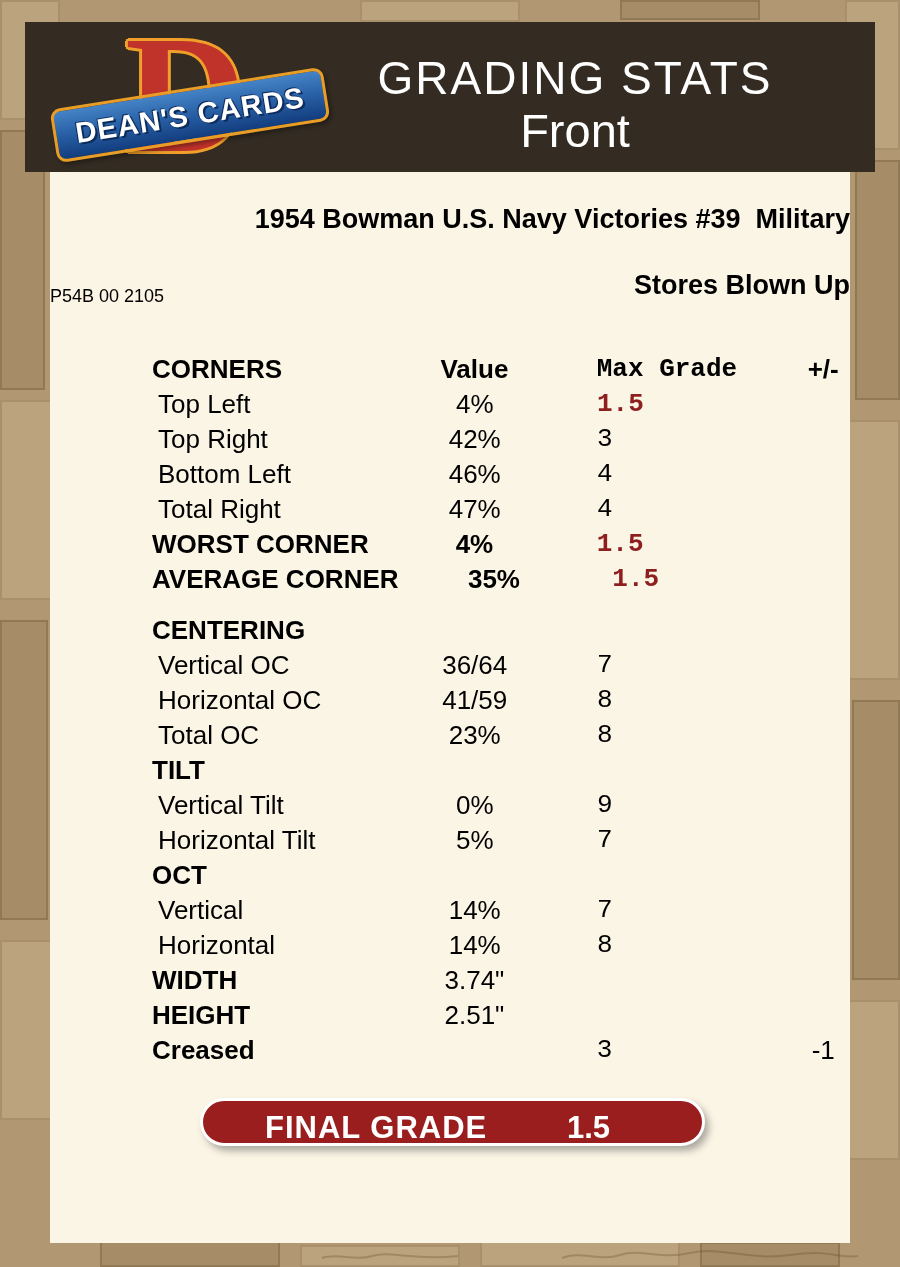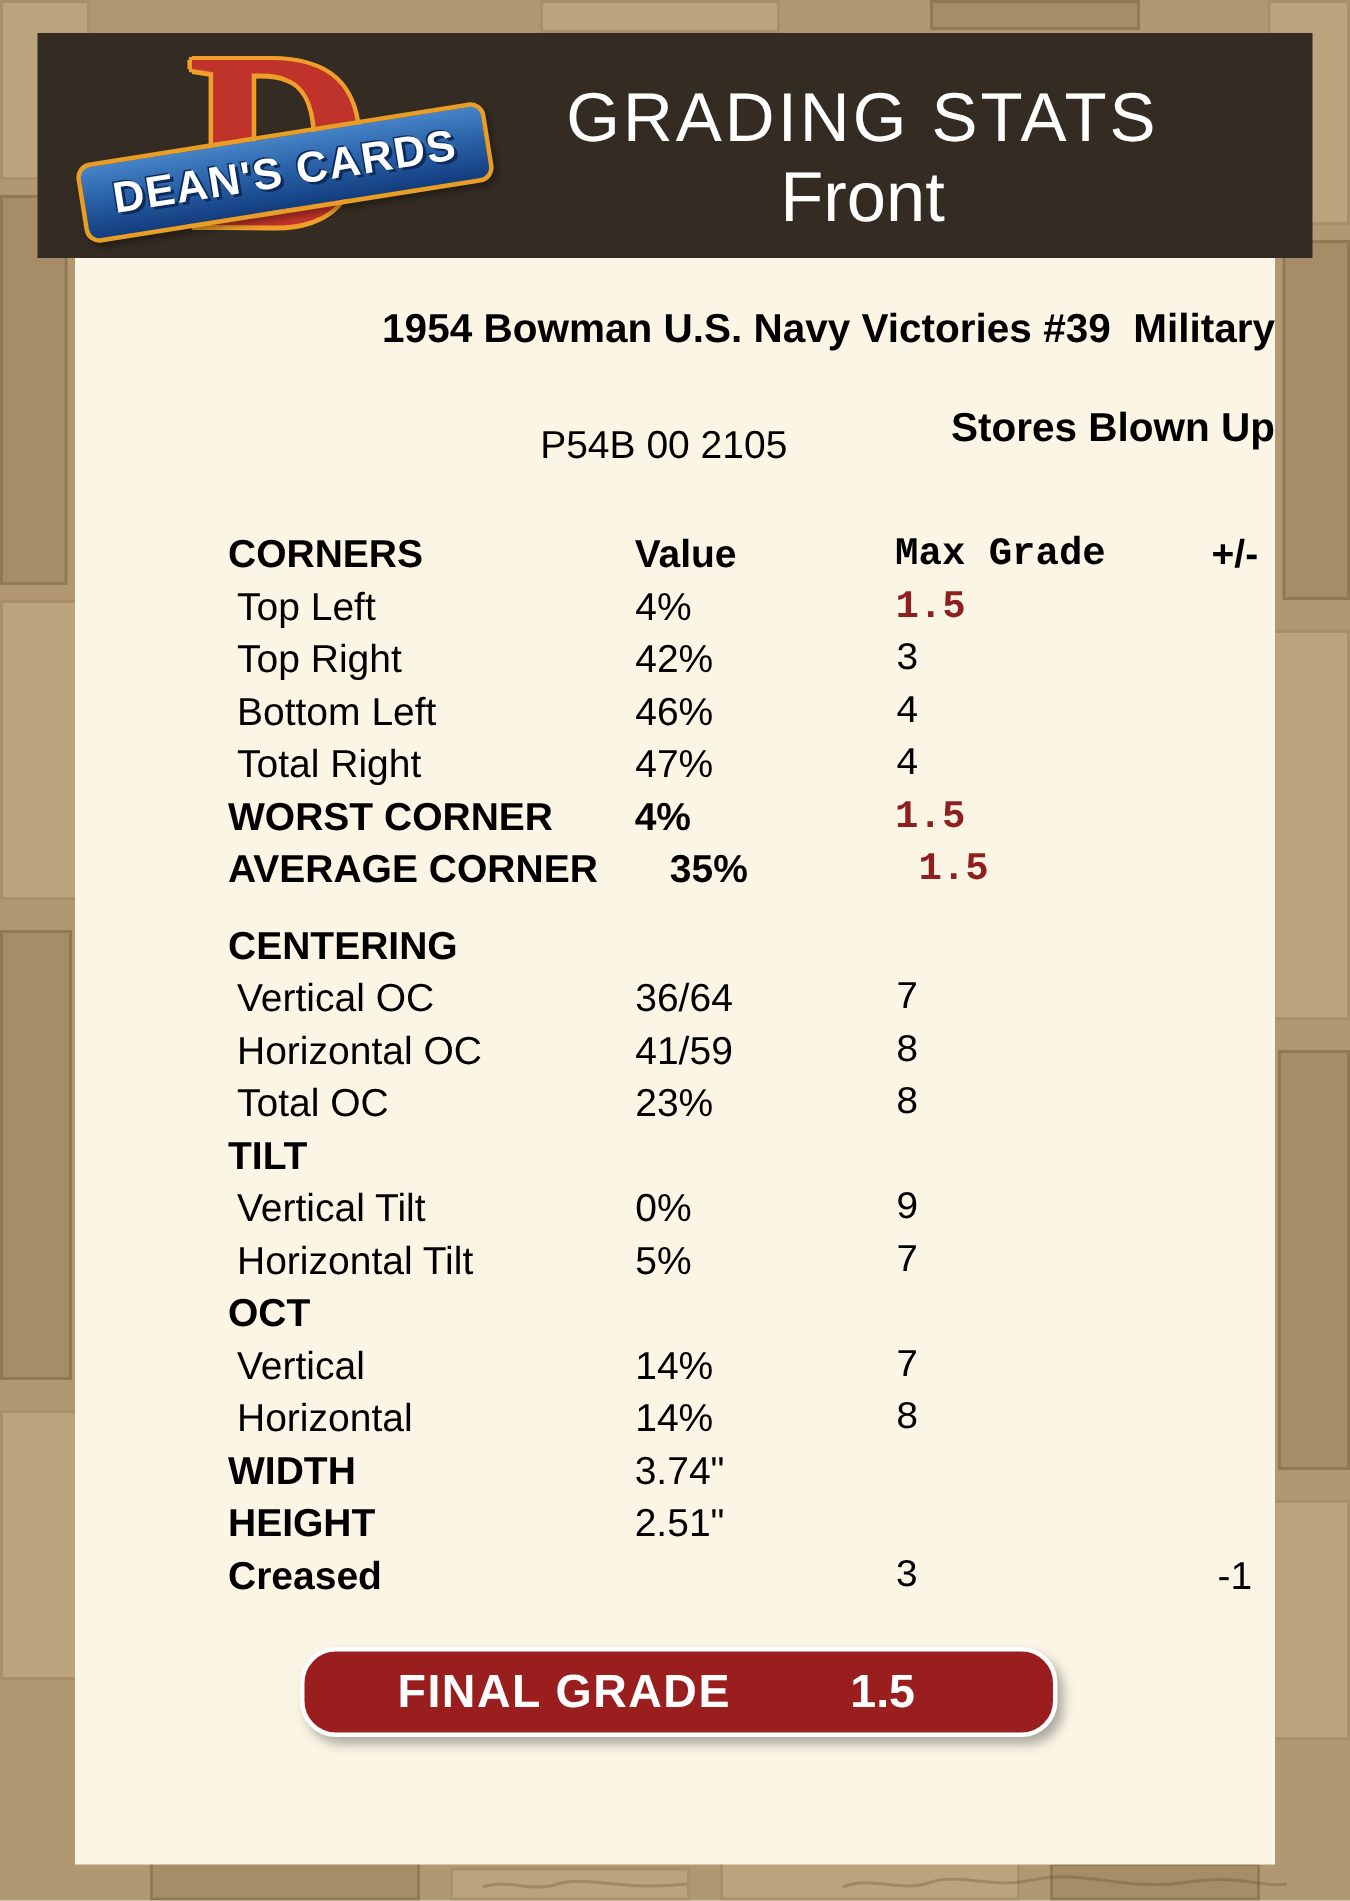--- a/index.html
+++ b/index.html
@@ -57,39 +57,39 @@
   
   .panel{
     position:absolute;left:50px;top:172px;width:800px;height:1071px;
     background:#fbf5e5;
   }
   .card-title{
     position:absolute;left:0;top:31px;width:800px;text-align:right;
     font-size:27px;font-weight:bold;line-height:33px;white-space:pre-wrap;
   }
   .card-code{
-    position:absolute;left:0;top:109px;width:785px;text-align:center;
-    font-size:26px;line-height:30px;
+    position:absolute;left:0;top:109px;width:785px;text-align:left;
+    font-size:18px;line-height:30px;
   }
 
   
   .gtable{position:absolute;left:0;top:180px;width:800px;font-size:26px;}
   .row{display:flex;height:35px;line-height:35px;gap:48px;}
   .row.gap{margin-top:16px;flex-direction:column;}
   .c-label{width:352px;padding-left:102px;box-sizing:border-box;white-space:nowrap;}
   .row.indent .c-label{padding-left:108px;}
-  .c-value{width:115px;text-align:left;white-space:nowrap;}
+  .c-value{width:115px;text-align:center;white-space:nowrap;}
   .c-max{width:170px;margin-left:23px;text-align:left;white-space:nowrap;font-family:Liberation Mono, monospace;}
   .c-pm{width:60px;text-align:center;white-space:nowrap;}
   .bold{font-weight:bold;}
   .red{color:#8e1f1f;font-weight:bold;}
 
   
   .final-grade{
-    position:absolute;left:150px;top:926px;width:505px;height:60px;
+    position:absolute;left:150px;top:926px;width:505px;height:48px;
     background:#9b1e1e;border:3px solid #ffffff;border-radius:24px;
     box-sizing:border-box;
     box-shadow:4px 5px 7px rgba(80,80,80,0.45);
   }
   .final-grade .fg-label{
     position:absolute;left:62px;top:0;line-height:54px;
     color:#fff;font-weight:bold;font-size:31px;letter-spacing:1px;
   }
   .final-grade .fg-value{
     position:absolute;right:92px;top:0;line-height:54px;

